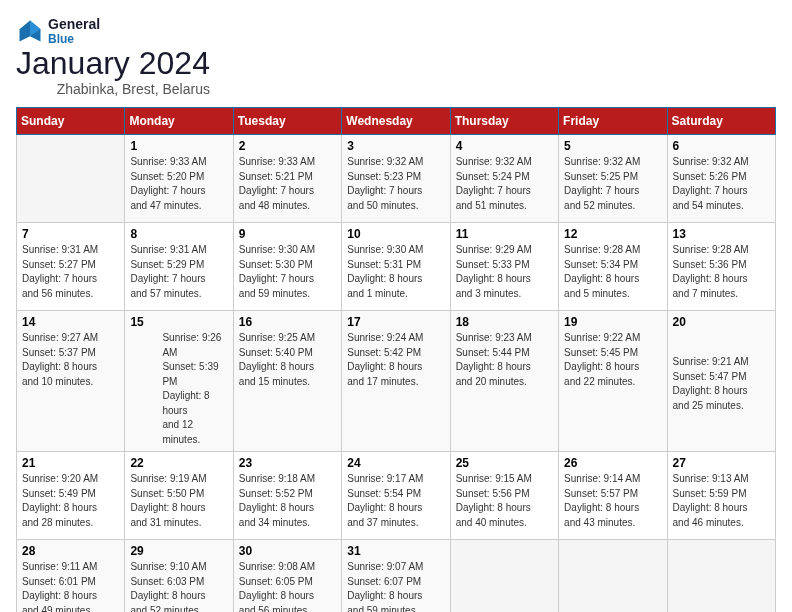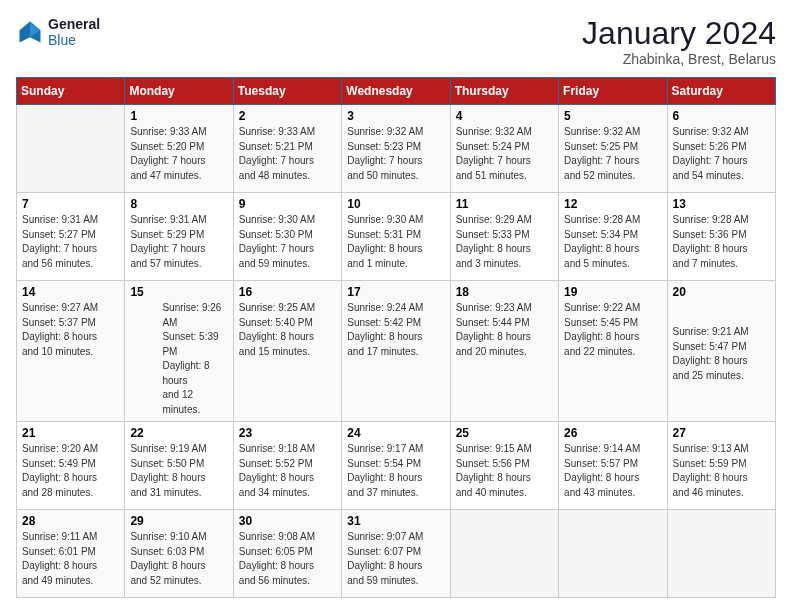--- a/index.html
+++ b/index.html
@@ -15,20 +15,21 @@
       height: 612px;
       padding: 16px;
       display: flex;
       flex-direction: column;
     }
     .header {
       display: flex;
       justify-content: space-between;
       align-items: flex-start;
       margin-bottom: 10px;
+      flex-direction: column;
     }
     .logo {
       display: flex;
       align-items: center;
       gap: 4px;
     }
     .logo-icon {
       width: 28px;
       height: 28px;
     }
@@ -95,21 +96,21 @@
 
 <div class="page">
   <div class="header">
     <div class="logo">
       <svg class="logo-icon" viewBox="0 0 32 32">
         <polygon points="16,4 28,14 28,28 16,22 4,28 4,14" fill="#1a6faf"></polygon>
         <polygon points="16,4 28,14 16,22" fill="#2a8fd4"></polygon>
       </svg>
       <div>
         <div style="font-size:14px;font-weight:bold;color:#1a1a2e;">General</div>
-        <div style="font-size:14px;font-weight:normal;color:#1a6faf;">Blue</div>
+        <div style="font-size:12px;font-weight:bold;color:#1a6faf;">Blue</div>
       </div>
     </div>
     <div class="title-block">
       <div class="main-title">January 2024</div>
       <div class="subtitle">Zhabinka, Brest, Belarus</div>
     </div>
   </div>
 
   <table class="calendar">
     <thead>

